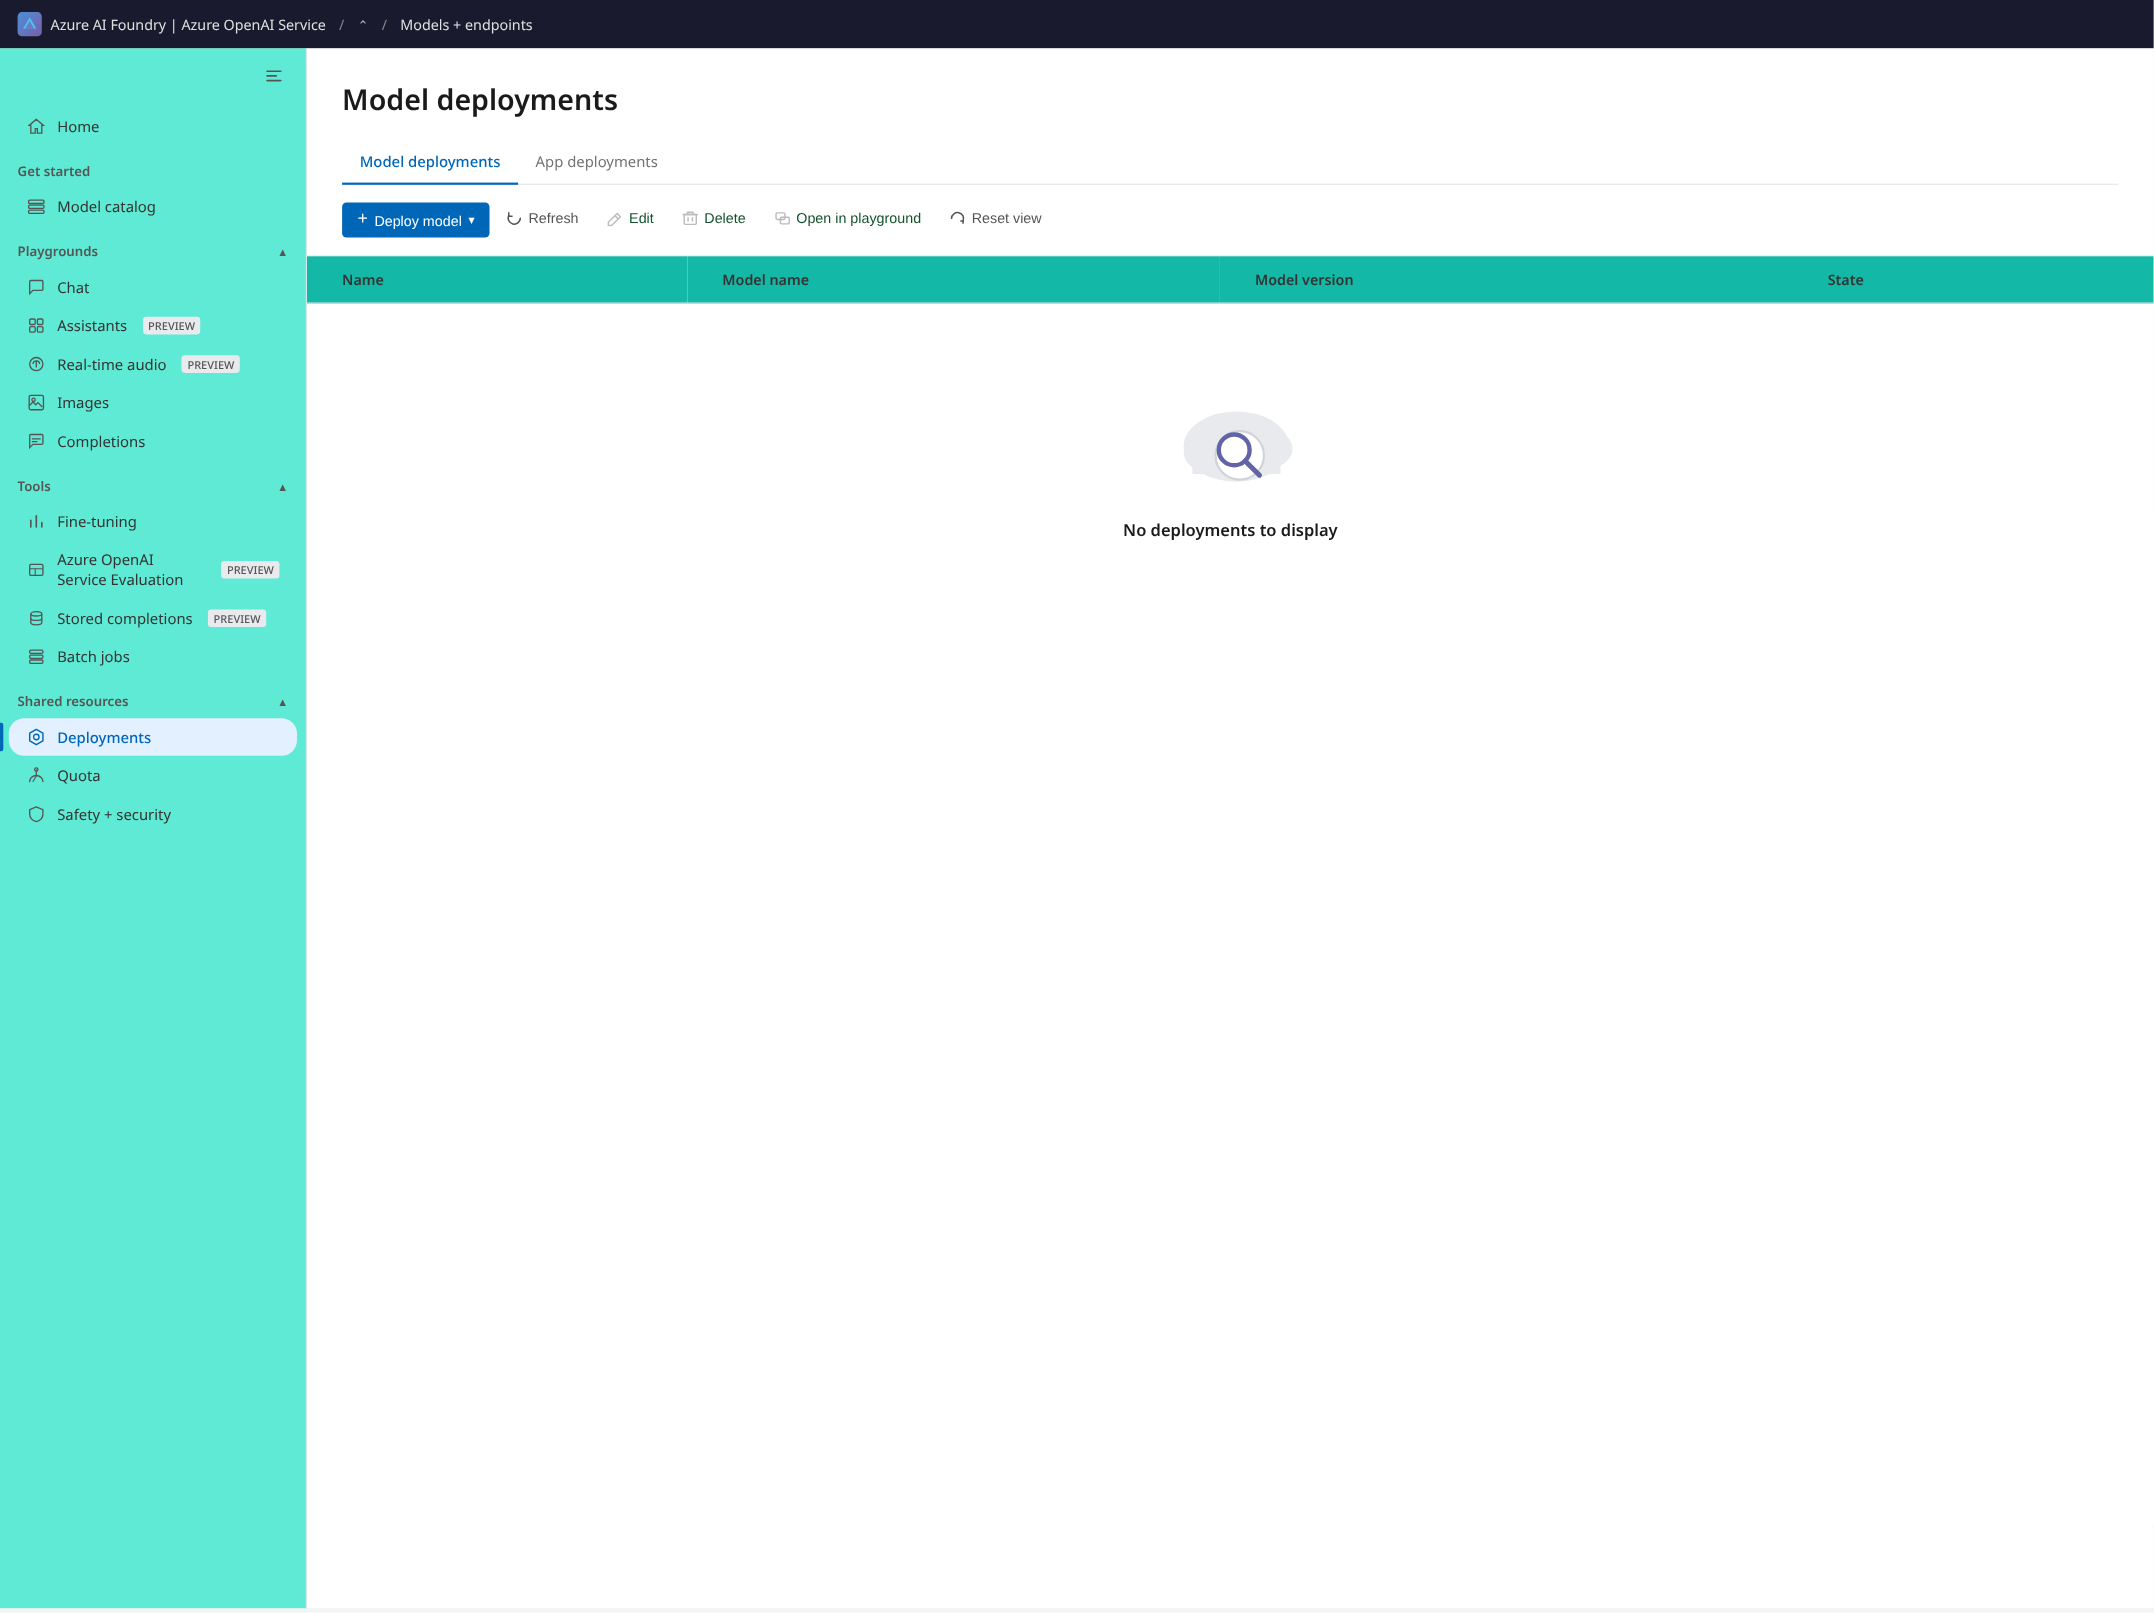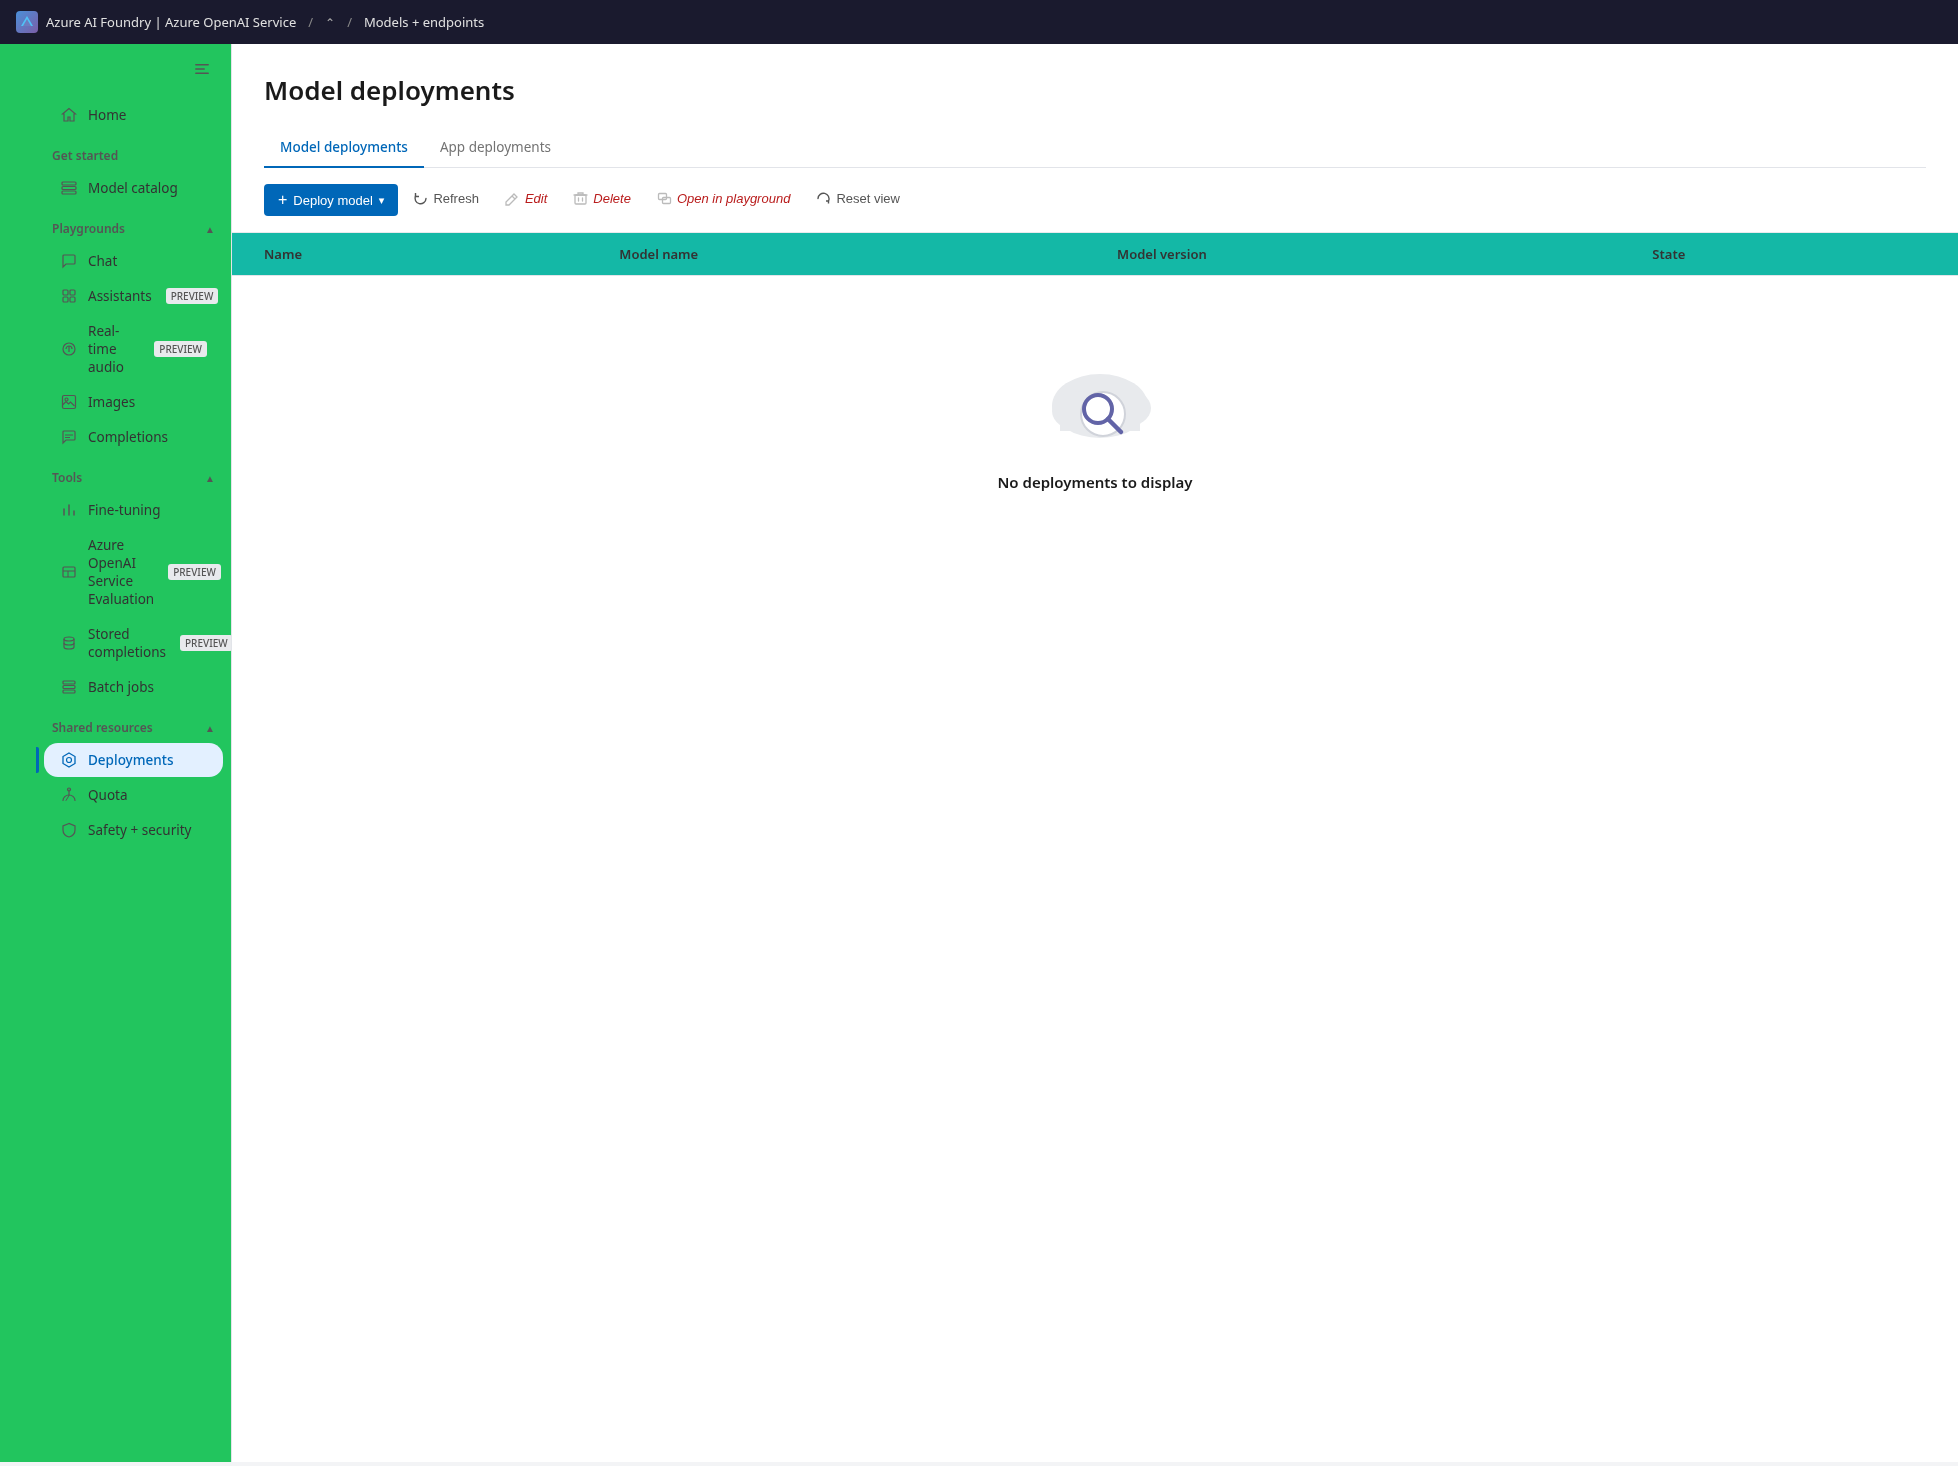--- a/index.html
+++ b/index.html
@@ -27,27 +27,26 @@
     .topbar-separator { color: #888; margin: 0 4px; }
 
     
     .app-layout {
       display: flex;
       height: calc(100vh - 48px);
     }
 
     
     .sidebar {
-      width: 232px;
-      background: #22c55e;
+      width: 279px;
+      background: #5eead4;
       border-right: 1px solid #e2e4e9;
       overflow-y: auto;
       flex-shrink: 0;
       padding-bottom: 20px;
-      padding-left: 36px;
     }
     .sidebar-toggle {
       padding: 12px 16px;
       display: flex;
       align-items: center;
       justify-content: flex-end;
     }
     .sidebar-toggle-btn {
       background: none;
       border: none;
@@ -180,21 +179,21 @@
       border: 1px solid transparent;
       padding: 6px 10px;
       border-radius: 4px;
       cursor: pointer;
       font-size: 13px;
       display: flex;
       align-items: flex-start;
       gap: 5px;
       color: #555;
     }
-    .btn-toolbar.disabled { color: #b91c1c; cursor: default; font-style: italic; }
+    .btn-toolbar.disabled { color: #14532d; cursor: default; }
 
     
     .table-container {
       flex: 1;
       padding: 0;
       position: relative;
     }
     .data-table {
       width: 100%;
       border-collapse: collapse;

